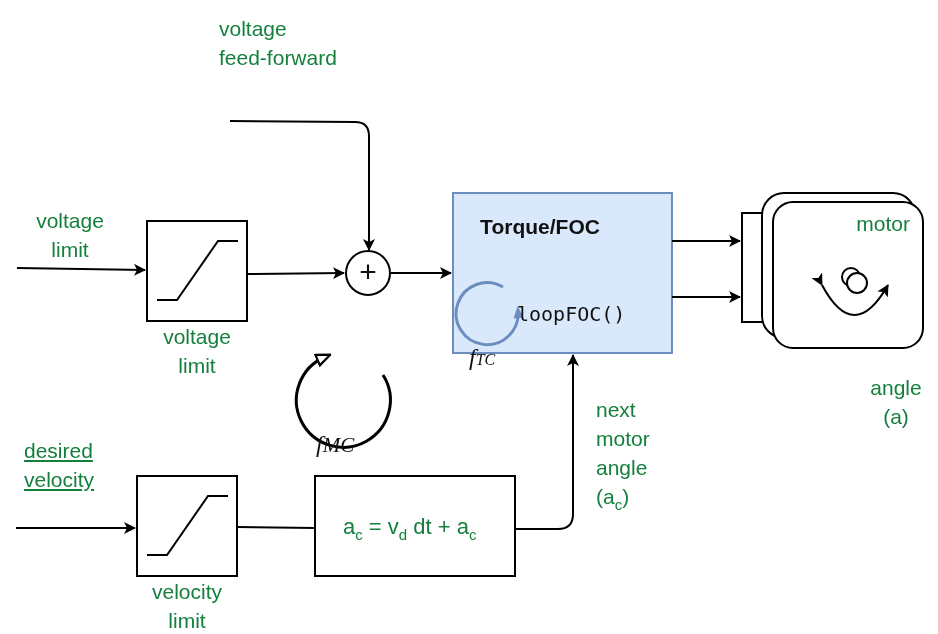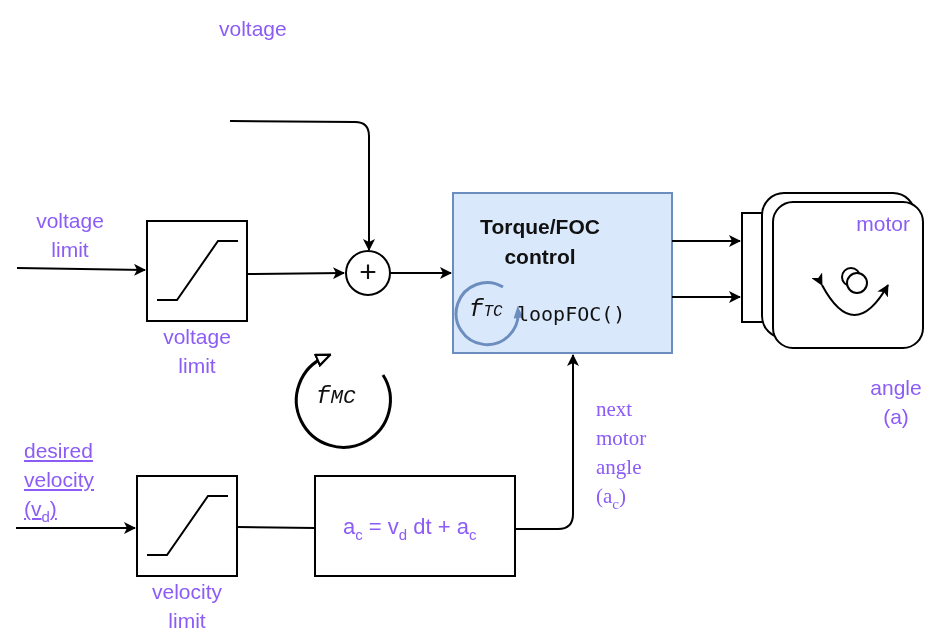--- a/index.html
+++ b/index.html
@@ -1,24 +1,24 @@
 <!DOCTYPE html>
 <html><head>
   <meta charset="utf-8">
   <style>
     html, body { margin: 0; padding: 0; background: #ffffff; }
     body { width: 938px; height: 634px; position: relative; overflow: hidden;
            font-family: "Liberation Sans", sans-serif; color: #111; }
     svg#diagram { position: absolute; left: 0; top: 0; }
-    .lbl { position: absolute; font-size: 21px; line-height: 29px; color: #8b5cf6; }
+    .lbl { position: absolute; font-size: 21px; line-height: 29px; color: #15803d; }
     .center { text-align: center; }
     .sub { font-size: 15px; vertical-align: -6px; }
     .foc-title { position: absolute; font-weight: bold; font-size: 21px; line-height: 30px; text-align: center; }
     .mono { font-family: "DejaVu Sans Mono", "Liberation Mono", monospace; font-size: 20px; }
-    .mathf { font-family: Liberation Mono, monospace; font-style: italic; }
+    .mathf { font-family: Liberation Serif, serif; font-style: italic; margin-top: 48px; }
   </style>
 </head>
 <body>
 
 <svg id="diagram" width="938" height="634" viewBox="0 0 938 634">
   <defs>
     <marker id="arr" viewBox="0 0 12 12" refX="11" refY="6" markerWidth="12" markerHeight="12" orient="auto" markerUnits="userSpaceOnUse">
       <path d="M0,0 L12,6 L0,12 L3,6 Z" fill="#000"></path>
     </marker>
     <marker id="arrOpen" viewBox="0 0 14 12" refX="8" refY="6" markerWidth="16" markerHeight="14" orient="auto" markerUnits="userSpaceOnUse">
@@ -64,65 +64,64 @@
   <polyline points="147,555 167,555 208,496 228,496" fill="none" stroke="#000" stroke-width="2"></polyline>
   <line x1="237" y1="527" x2="315" y2="528" stroke="#000" stroke-width="2"></line>
 
   <rect x="315" y="476" width="200" height="100" fill="#fff" stroke="#000" stroke-width="2"></rect>
 
   <path d="M515,529 L558,529 Q573,529 573,514 L573,355" fill="none" stroke="#000" stroke-width="2" marker-end="url(#arr)"></path>
 </svg>
 
 <div class="lbl" style="left:219px; top:14px;">
   <div>voltage</div>
+  <div>feed-forward</div>
 </div>
 
 <div class="lbl center" style="left:20px; top:206px; width:100px;">
   <div>voltage</div>
   <div>limit</div>
 </div>
 
 <div class="lbl center" style="left:147px; top:322px; width:100px;">
   <div>voltage</div>
   <div>limit</div>
 </div>
 
 <div style="position:absolute; left:356px; top:254px; width:24px; font-size:30px; line-height:36px; text-align:center;">+</div>
 
 <div class="foc-title" style="left:453px; top:212px; width:174px;">
   <div>Torque/FOC</div>
-  <div>control</div>
 </div>
 
 <div class="mathf" style="position:absolute; left:469px; top:296px; font-size:24px;"><span>f</span><span style="font-size:16px;">TC</span></div>
 
 <div class="mono" style="position:absolute; left:517px; top:302px;">loopFOC()</div>
 
 <div class="lbl" style="left:826px; top:209px; text-align:right; width:84px;">
   <div>motor</div>
 </div>
 
 <div class="lbl center" style="left:856px; top:373px; width:80px;">
   <div>angle</div>
   <div>(a)</div>
 </div>
 
 <div class="mathf" style="position:absolute; left:316px; top:383px; font-size:24px;"><span>f</span><span style="font-size:21px;">MC</span></div>
 
-<div class="lbl" style="left:596px; top:395px;font-family:Liberation Serif, serif;">
+<div class="lbl" style="left:596px; top:395px;">
   <div>next</div>
   <div>motor</div>
   <div>angle</div>
   <div><span>(a</span><span class="sub">c</span><span>)</span></div>
 </div>
 
 <div class="lbl" style="left:24px; top:436px;text-decoration:underline;">
   <div>desired</div>
   <div>velocity</div>
-  <div><span>(v</span><span class="sub">d</span><span>)</span></div>
 </div>
 
 <div class="lbl" style="left:343px; top:512px; font-size:22px;"><span>a</span><span class="sub">c</span><span style="white-space:pre;"> = v</span><span class="sub">d</span><span style="white-space:pre;"> dt + a</span><span class="sub">c</span></div>
 
 <div class="lbl center" style="left:137px; top:577px; width:100px;">
   <div>velocity</div>
   <div>limit</div>
 </div>
 
 </body></html>

